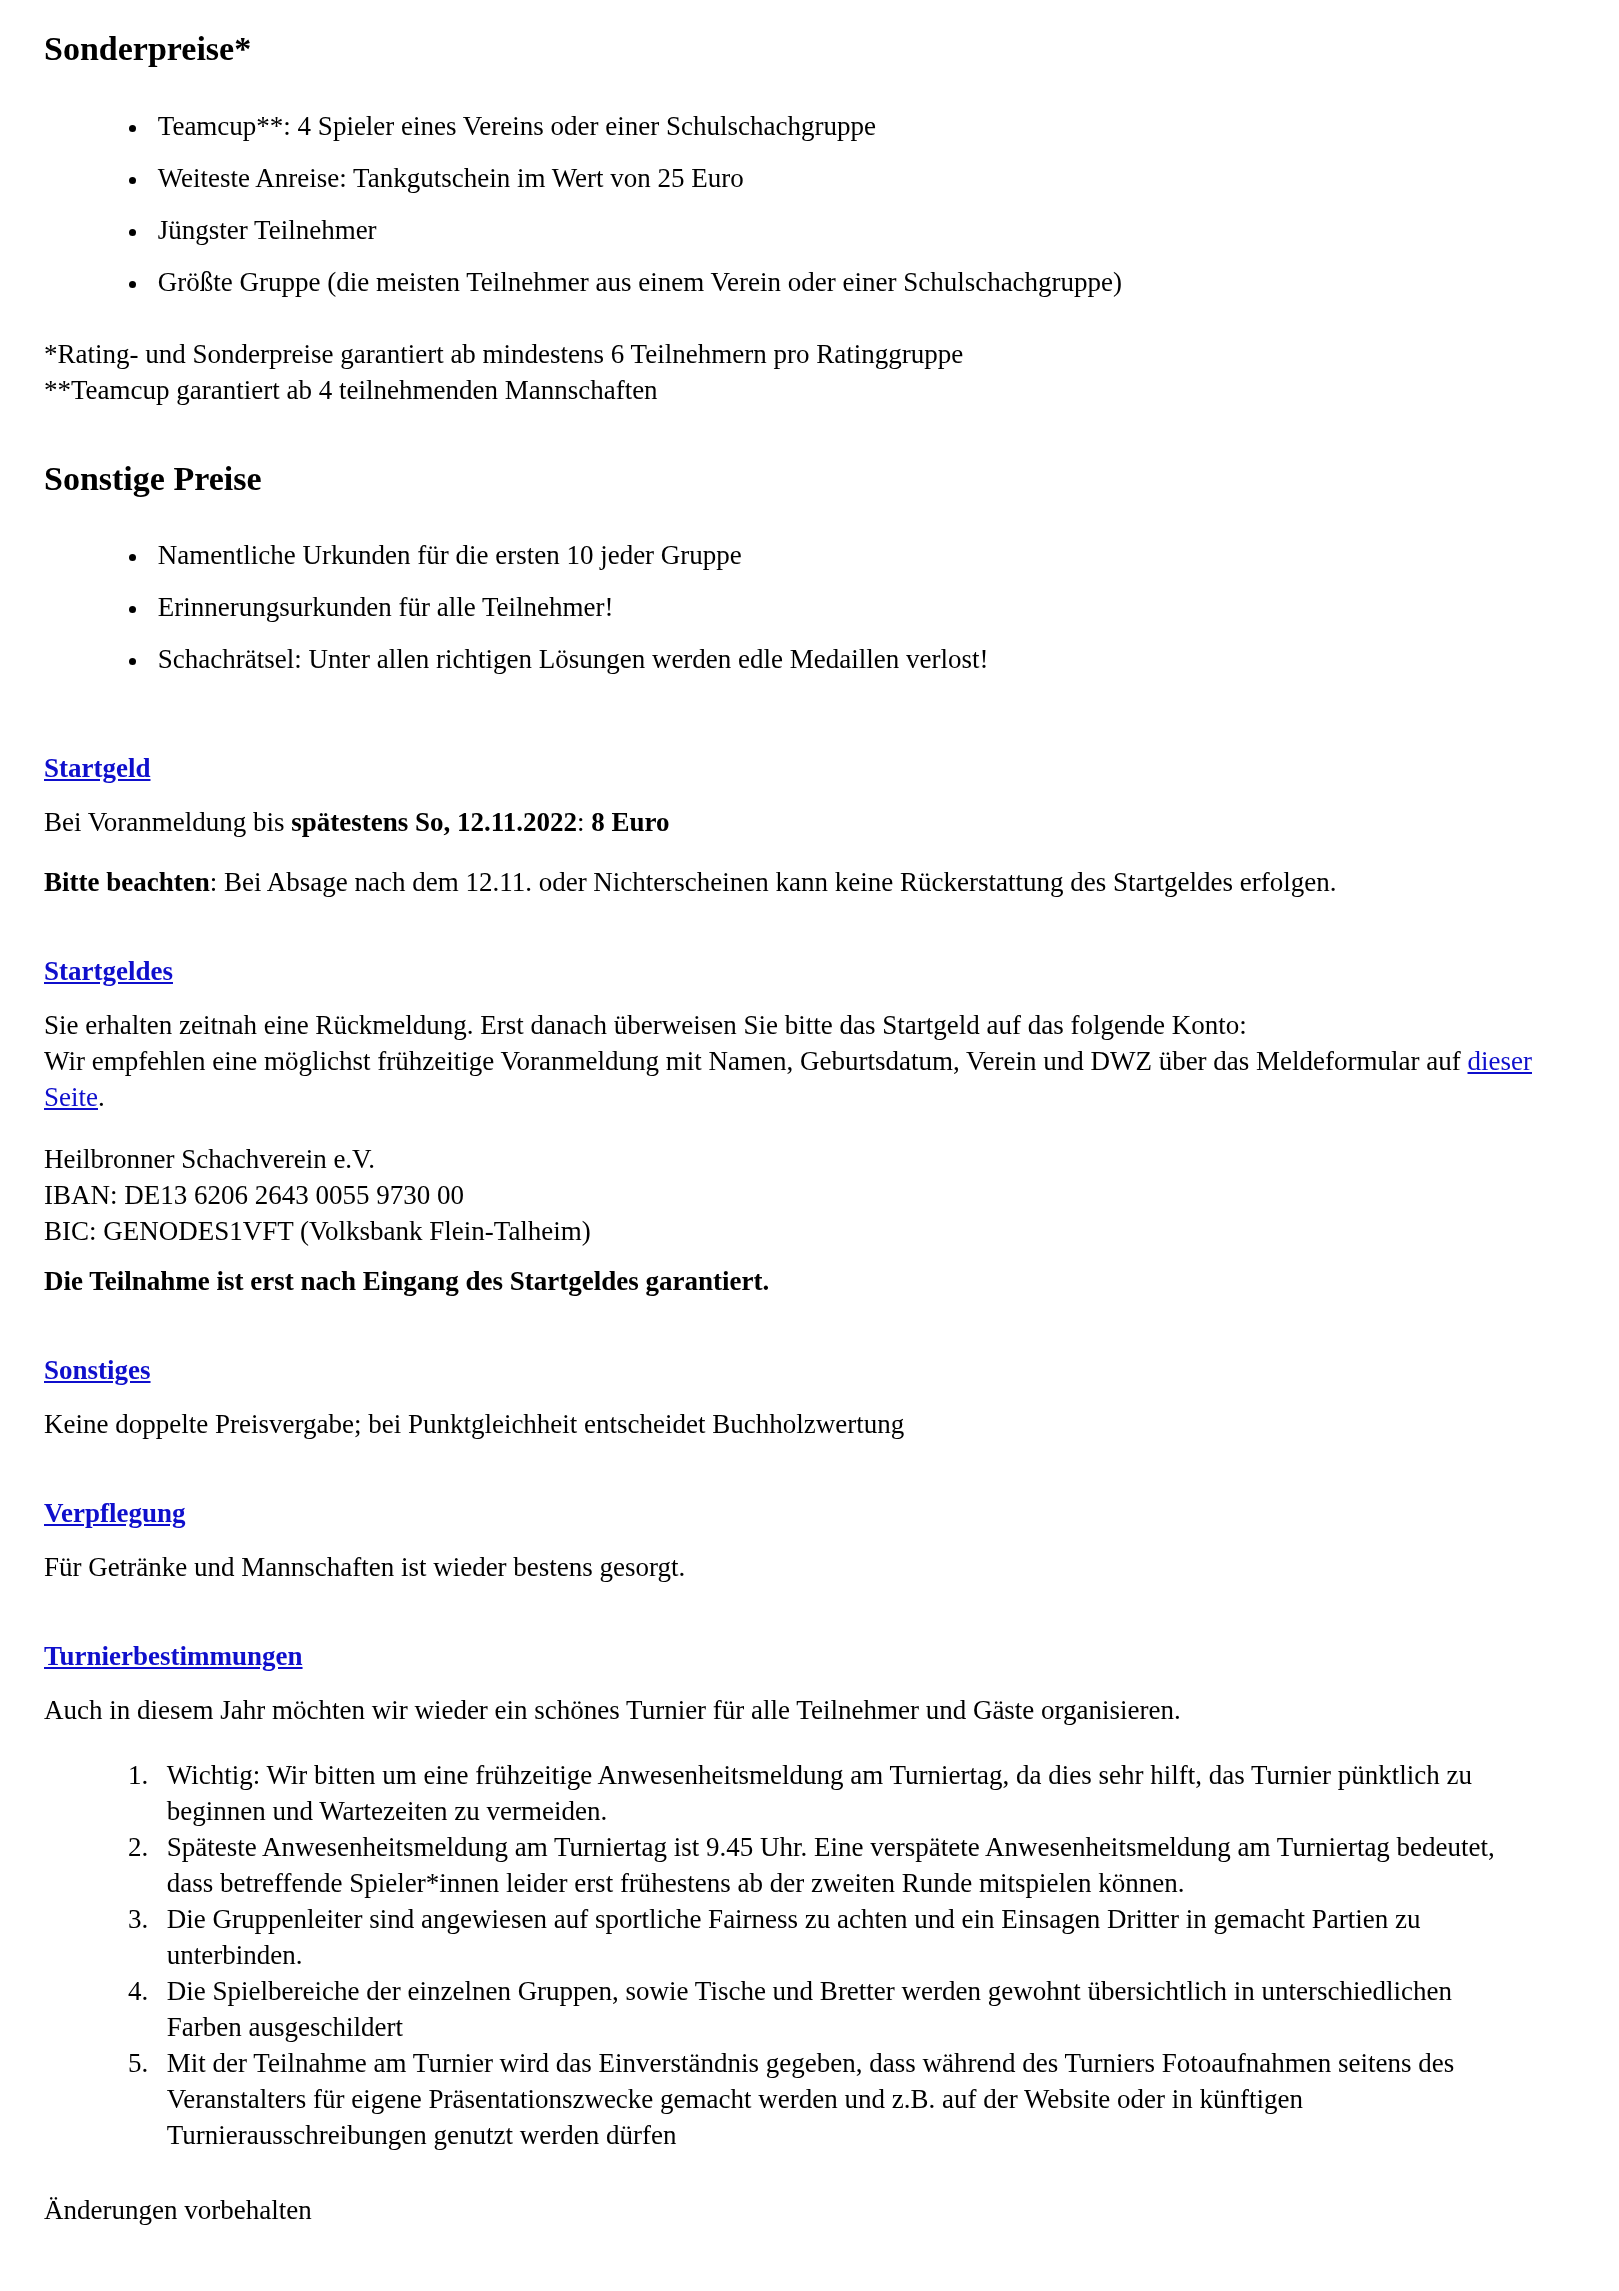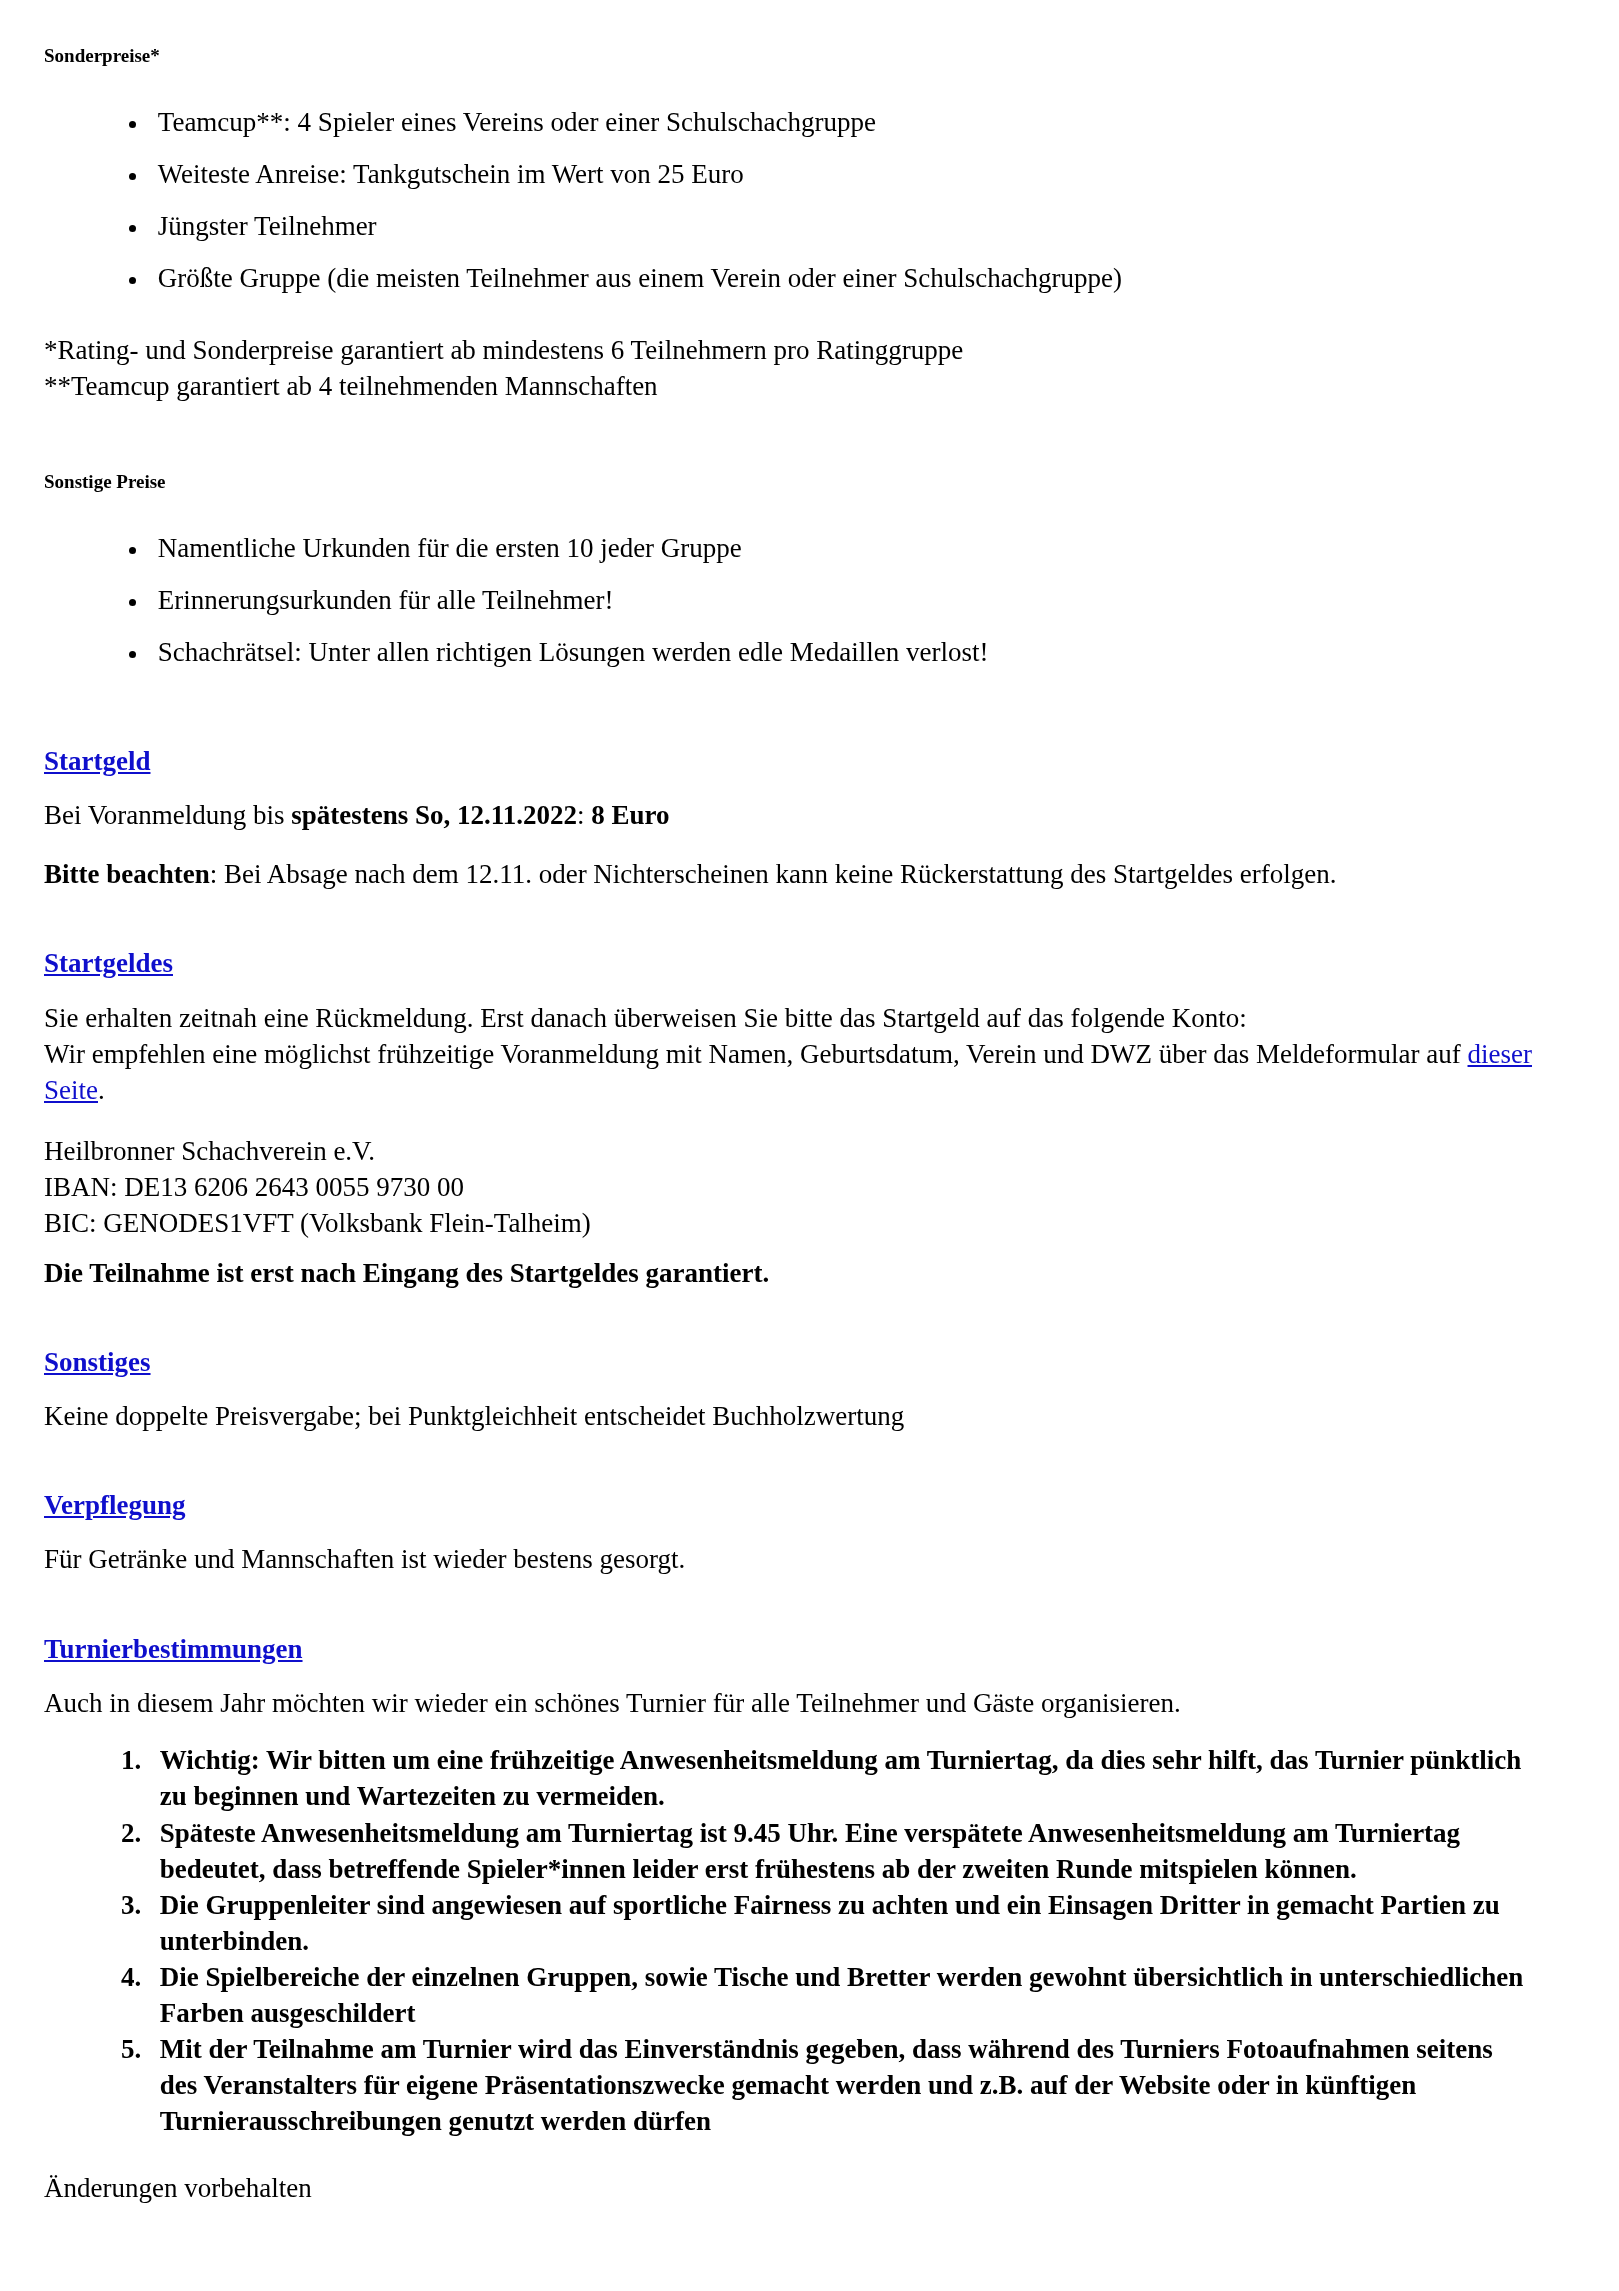--- a/index.html
+++ b/index.html
@@ -23,23 +23,23 @@
     box-sizing: border-box;
     overflow: hidden;
   }
   .doc {
     width: 1495px;
     font-size: 27px;
     line-height: 1.335;
   }
 
   h3.section-head {
-    font-size: 19px;
+    font-size: 34px;
     font-weight: bold;
-    margin: 16px 0 0 0;
+    margin: 0 0 0 0;
     padding: 0;
     line-height: 1.32;
   }
 
   a.anchor-head {
     font-size: 27px;
     font-weight: bold;
     text-decoration: underline;
     display: inline-block;
     line-height: 1.32;
@@ -59,24 +59,23 @@
     padding: 0 0 0 90px;
   }
   ul.bullets > li {
     margin: 16px;
     padding-left: 7.8px;
     line-height: 1.335;
   }
   ul.bullets > li::marker { font-size: 0.9em; }
 
   ol.numbers {
-    margin: 8px;
+    margin: 15px;
     padding: 0 0 0 96px;
     list-style-position: outside;
-    font-weight: bold;
   }
   ol.numbers > li {
     margin: 0;
     padding-left: 11.8px;
     line-height: 1.335;
   }
   .sp-14  { height: 13.7px; }
   .sp-18  { height: 17.6px; }
   .sp-20  { height: 19.6px; }
   .sp-24  { height: 23.5px; }

